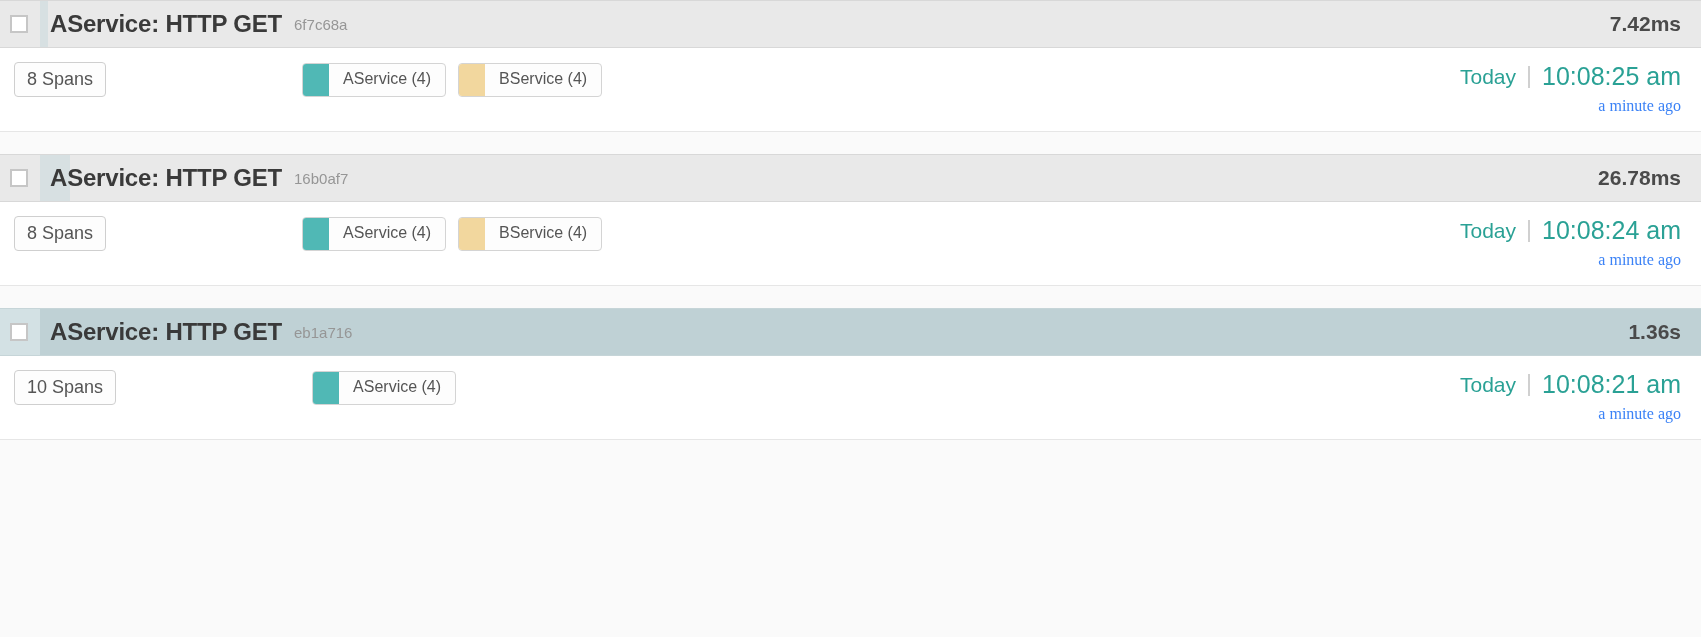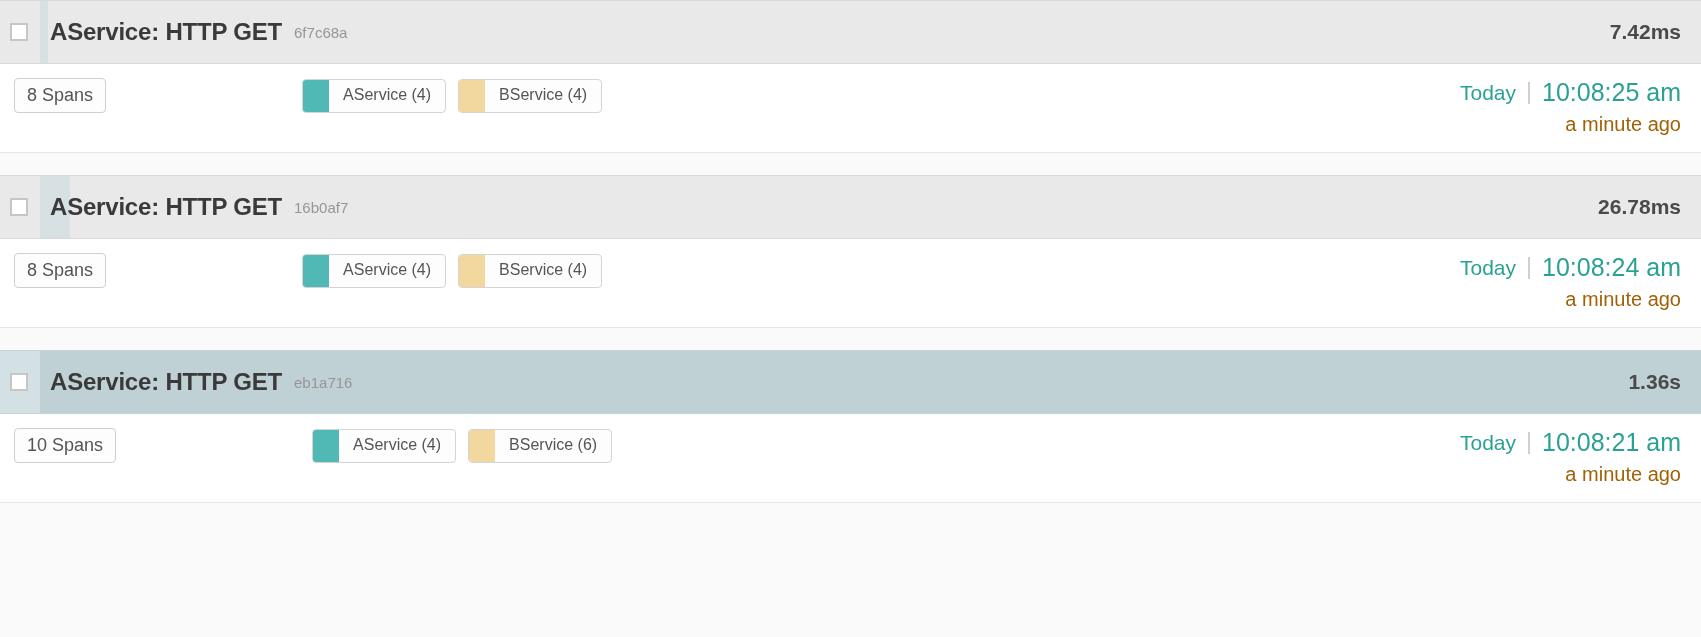--- a/index.html
+++ b/index.html
@@ -12,21 +12,21 @@
     .trace-list { width: 100%; }
     .trace { margin-bottom: 22px; background: #fff; }
     .trace-header {
       position: relative;
       display: flex;
       align-items: center;
       justify-content: space-between;
       background: #e9e9e9;
       border-top: 1px solid #d8d8d8;
       border-bottom: 1px solid #d8d8d8;
-      height: 64px;
+      height: 48px;
       padding-right: 20px;
     }
     .trace-header.bluebar { background: #d3e1e4; border-top-color:#c6d5d8; border-bottom-color:#c6d5d8; }
     .duration-bar {
       position: absolute;
       left: 40px;
       top: 0;
       bottom: 0;
       background: #c8d9dc;
       opacity: 0.55;
@@ -102,21 +102,21 @@
       padding: 6px 14px;
       font-size: 16px;
       color: #555;
       white-space: nowrap;
     }
     .body-right { text-align: right; }
     .time-row { display:flex; align-items:center; justify-content:space-between; gap:12px; }
     .time-day { font-size: 21px; color: #2aa195; }
     .time-sep { width:2px; height:22px; background:#d0d0d0; }
     .time-clock { font-size: 25px; color: #2aa195; }
-    .time-relative { font-size: 20px; color: #a16207; margin-top: 6px; }
+    .time-relative { font-size: 16px; color: #3b82f6; margin-top: 6px; font-family: Liberation Serif, serif; }
   </style>
 </head>
 <body>
 
 <div class="trace-list" id="trace-list">
     <div class="trace">
       <div class="trace-header">
         <div class="duration-bar" style="width: 8.25px;"></div>
         <div class="header-left">
           <div class="checkbox"></div>
@@ -194,24 +194,20 @@
         <span class="trace-duration">1.36s</span>
       </div>
       <div class="trace-body">
         <div class="body-left">
           <span class="spans-pill">10 Spans</span>
           <div class="service-tags">
             <span class="service-tag">
               <span class="tag-swatch swatch-a"></span>
               <span class="tag-label">AService (4)</span>
             </span>
-            <span class="service-tag">
-              <span class="tag-swatch swatch-b"></span>
-              <span class="tag-label">BService (6)</span>
-            </span>
           </div>
         </div>
         <div class="body-right">
           <div class="time-row">
             <span class="time-day">Today</span>
             <span class="time-sep"></span>
             <span class="time-clock">10:08:21 am</span>
           </div>
           <div class="time-relative">a minute ago</div>
         </div>

